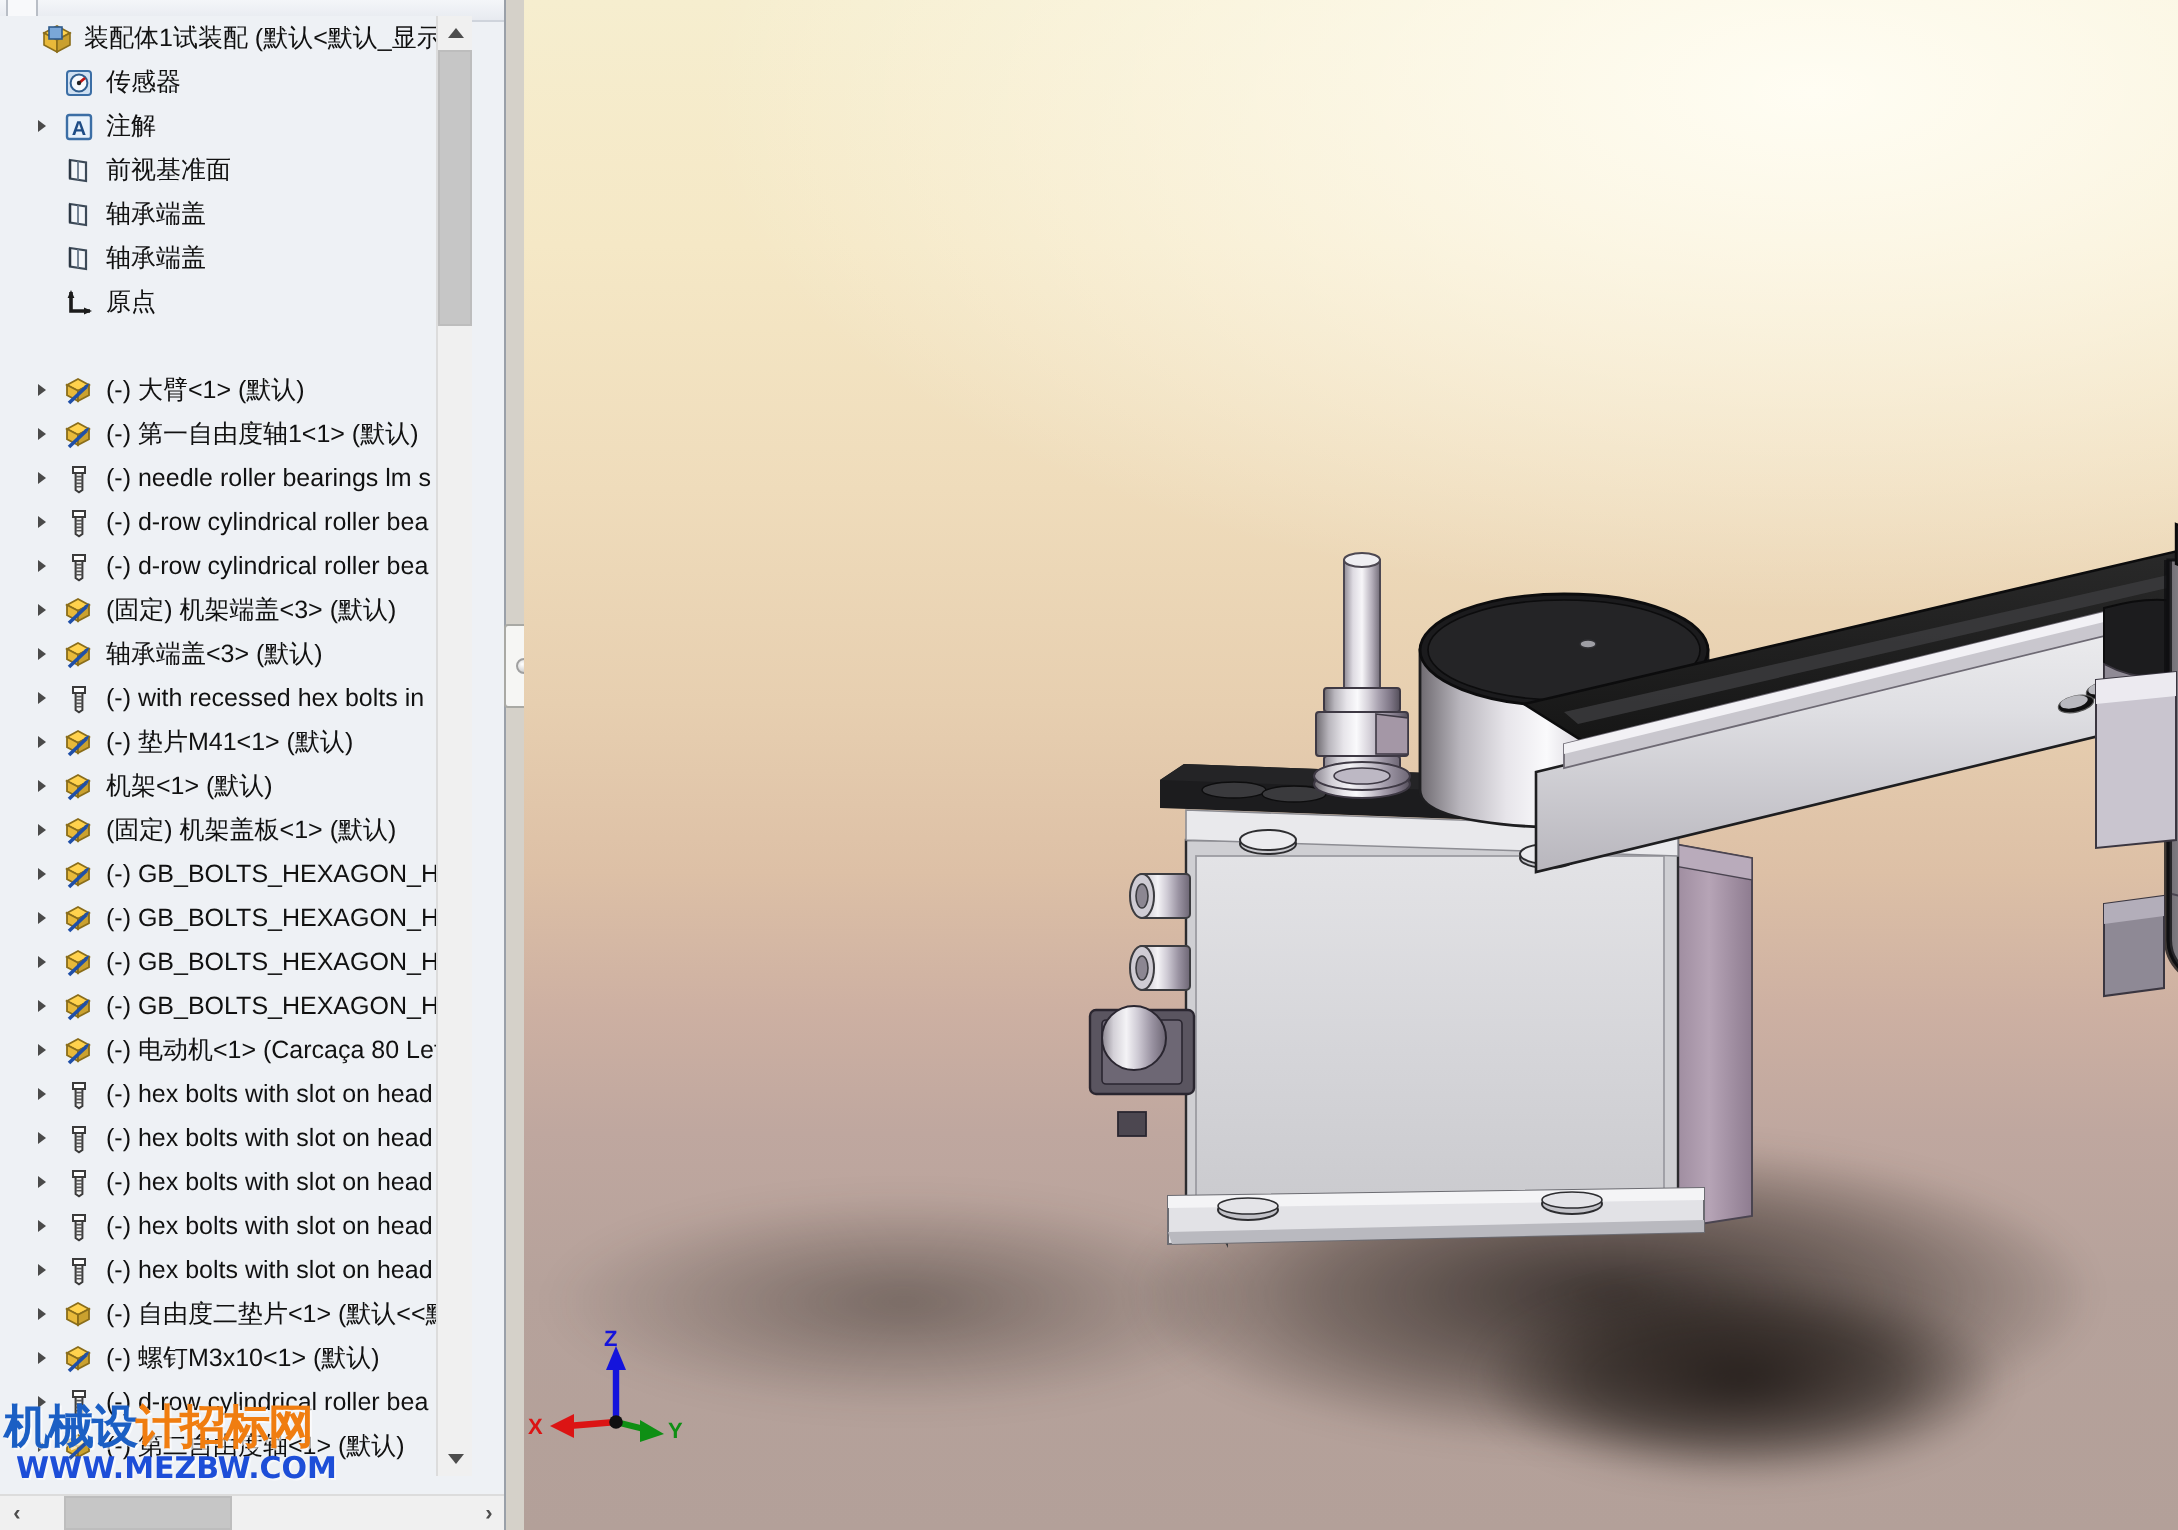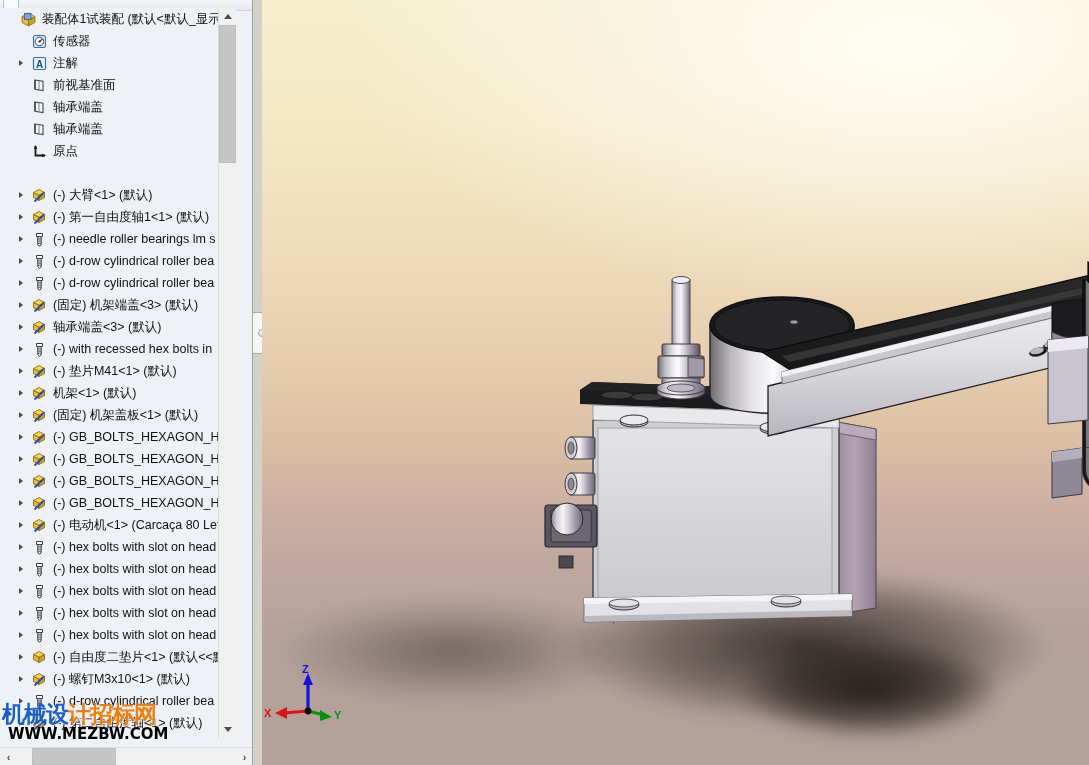--- a/index.html
+++ b/index.html
@@ -166,21 +166,21 @@
     font-weight:bold;font-size:23px;line-height:23px;
     letter-spacing:-1px;
     white-space:nowrap;
   }
   #wm-line1 .blue{color:#1b5fc4;text-shadow:1px 1px 0 rgba(255,255,255,.65);}
   #wm-line1 .orange{color:#f07d10;text-shadow:1px 1px 0 rgba(255,255,255,.65);}
   #wm-line2{
     position:absolute;left:6px;top:24px;
     font-family:"DejaVu Sans","Liberation Sans",sans-serif;
     font-weight:bold;font-size:15px;line-height:15px;
-    color:#000000;letter-spacing:0px;white-space:nowrap;
+    color:#1d4ed8;letter-spacing:0px;white-space:nowrap;
     text-shadow:1px 1px 0 rgba(255,255,255,.55);
     text-align:right;
   }
 </style>
 </head>
 <body>
 
 <div id="app">
 
   <div id="tree-panel">

